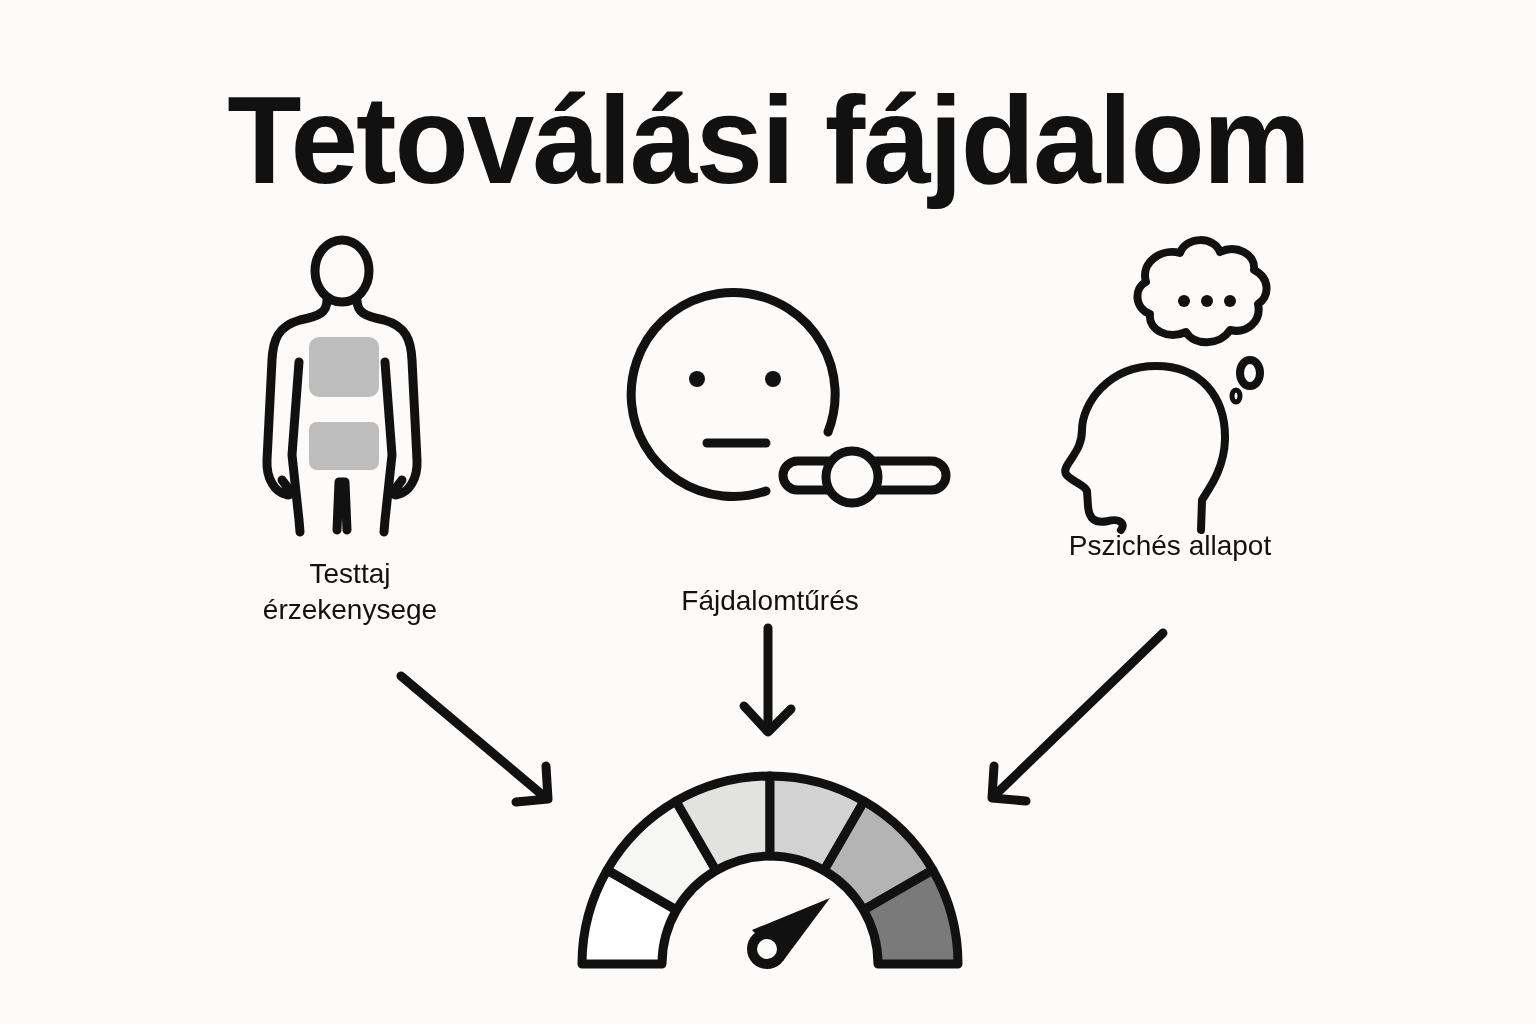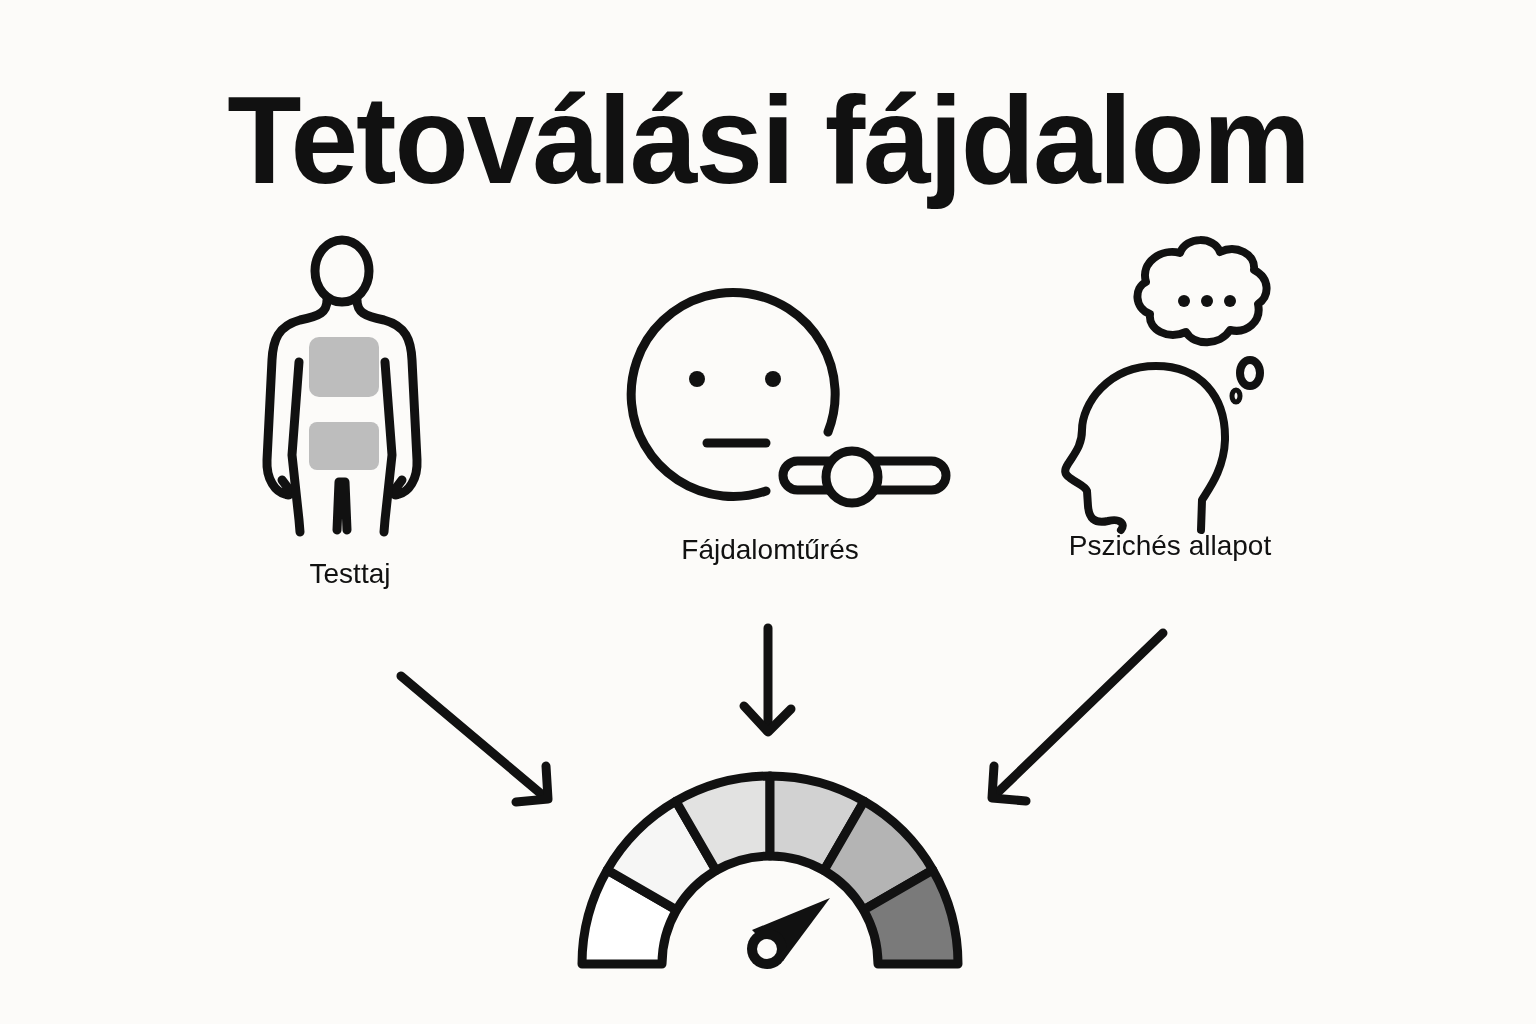--- a/index.html
+++ b/index.html
@@ -23,21 +23,21 @@
     transform: scaleX(0.98);
   }
   .label {
     position: absolute;
     font-size: 28px;
     line-height: 1.28;
     text-align: center;
     white-space: nowrap;
   }
   #lbl-body { left: 170px; width: 360px; top: 556px; }
-  #lbl-tol  { left: 590px; width: 360px; top: 532px; }
+  #lbl-tol  { left: 590px; width: 360px; top: 583px; }
   #lbl-psy  { left: 980px; width: 380px; top: 528px; }
   svg.art { position: absolute; left: 0; top: 0; }
 </style>
 </head>
 <body>
 
 <div class="title">Tetoválási fájdalom</div>
 
 <svg class="art" width="1536" height="1024" viewBox="0 0 1536 1024">
 
@@ -119,19 +119,20 @@
     <g>
       <path d="M752 930 L830 898 L783 961 Z" fill="#111"></path>
       <circle cx="767" cy="949" r="20" fill="#111"></circle>
       <circle cx="767" cy="949" r="10" fill="#fcfbf9"></circle>
     </g>
   </g>
 </svg>
 
 <div class="label" id="lbl-body">
   <div>Testtaj</div>
+  <div>érzekenysege</div>
 </div>
 <div class="label" id="lbl-tol">
   <div>Fájdalomtűrés</div>
 </div>
 <div class="label" id="lbl-psy">
   <div>Pszichés allapot</div>
 </div>
 
 </body></html>

